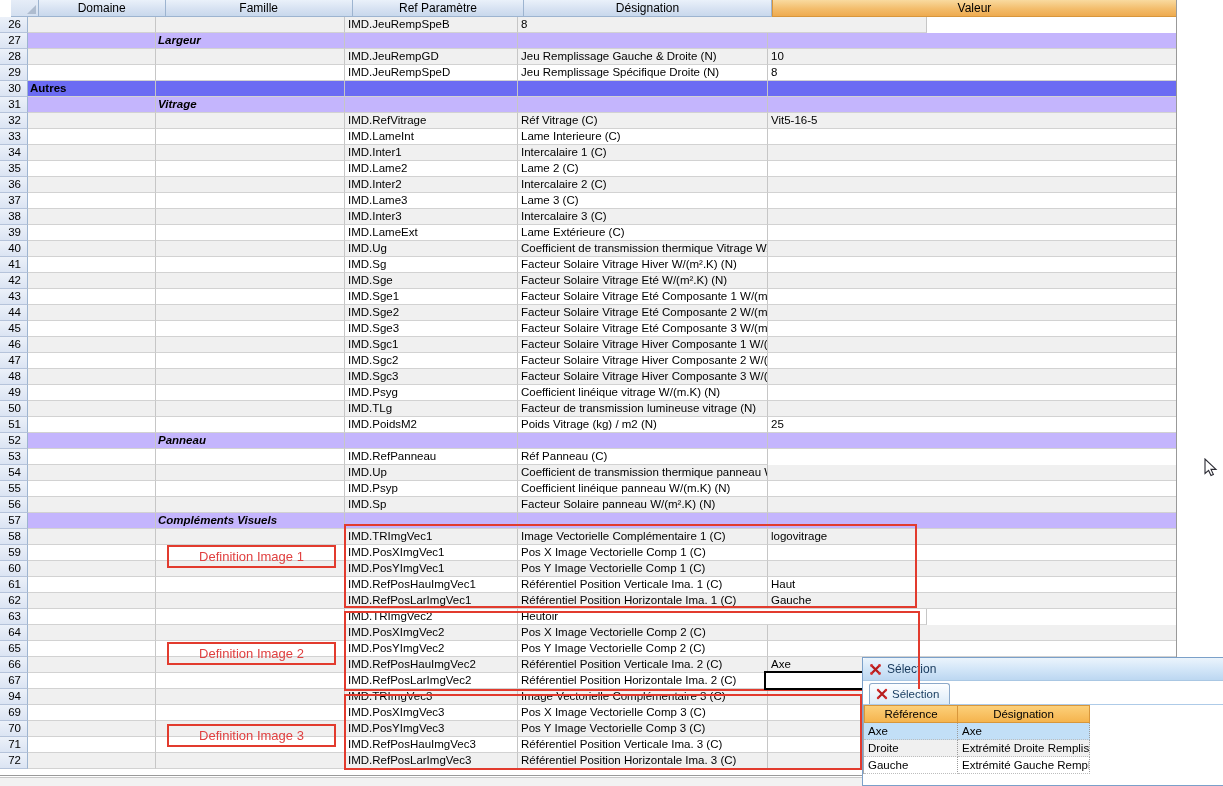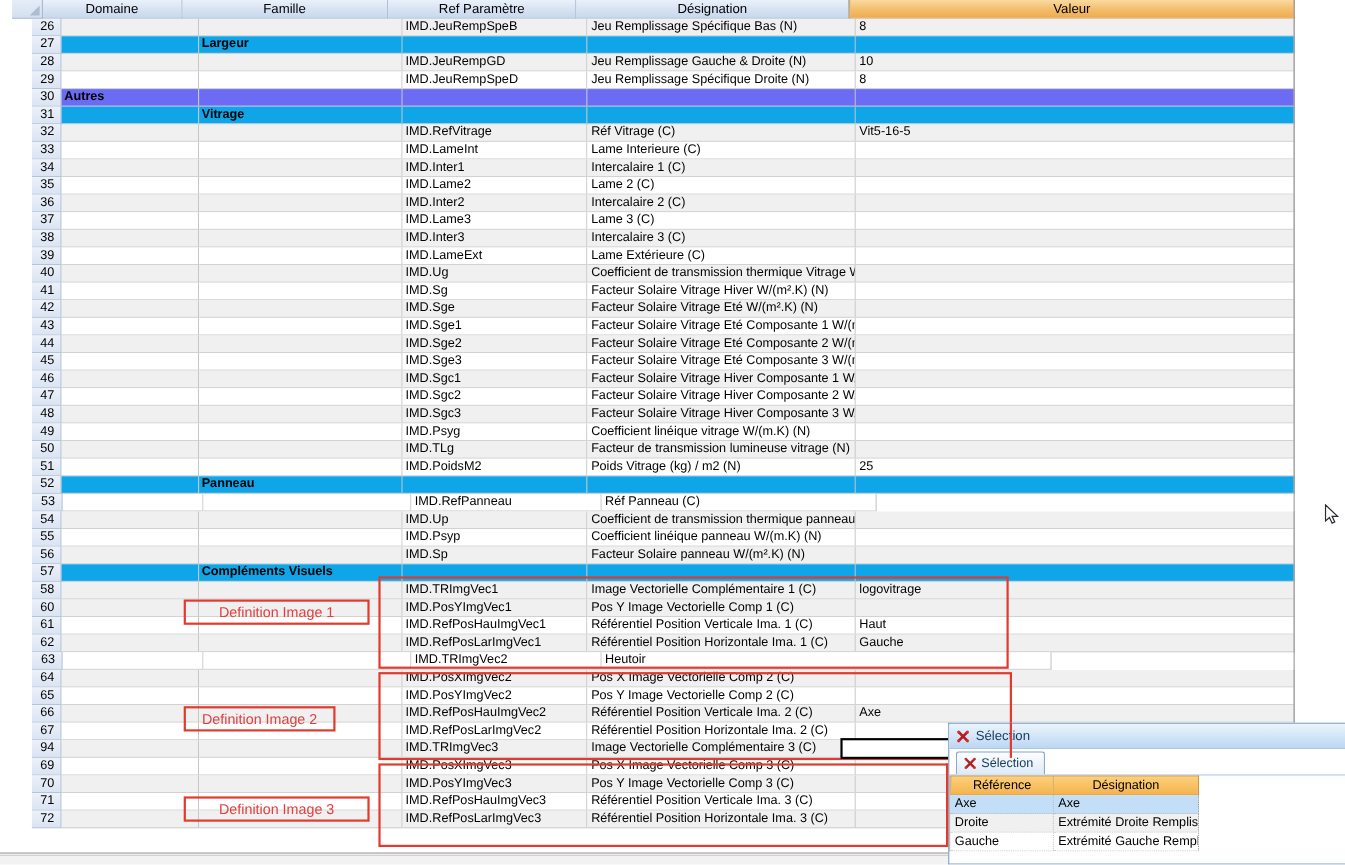--- a/index.html
+++ b/index.html
@@ -19,36 +19,36 @@
   }
   .hdr .hcell.valeur{
     background:linear-gradient(to bottom,#f9da9f 0%,#f3bd6c 55%,#eeab50 100%);
     border-right:1px solid #d8963c;border-bottom:1px solid #d8963c;border-left:1px solid #d8963c;
   }
   .hdr .corner{position:relative;background:linear-gradient(to bottom,#e6edf8,#d3dff0);}
   .corner-tri{
     position:absolute;right:2px;bottom:2px;width:0;height:0;
     border-left:9px solid transparent;border-bottom:9px solid #aebccf;
   }
-  .row{display:flex;height:16px;padding-left:29px;}
+  .row{display:flex;height:16px;}
   .cell{
     box-sizing:border-box;height:16px;line-height:15px;font-size:11.5px;color:#000;
     overflow:hidden;white-space:nowrap;padding-left:3px;
     border-right:1px solid #c6c6c6;border-bottom:1px solid #d2d2d2;
   }
   .cell.rn{
     padding-left:0;padding-right:6px;text-align:right;font-size:11.5px;
     background:linear-gradient(to bottom,#ecf1f9,#dbe4f3);
     border-right:1px solid #9db4d0;border-bottom:1px solid #b5c3da;
   }
   .w-rn{width:28px;} .w-dom{width:128px;} .w-fam{width:189px;}
   .w-ref{width:173px;} .w-des{width:250px;} .w-val{width:409px;}
   .shade-gray .cell:not(.rn){background:#f0f0f0;}
   .shade-white .cell:not(.rn){background:#ffffff;}
-  .shade-cyan .cell:not(.rn){background:#0ea5e9;}
+  .shade-cyan .cell:not(.rn){background:#c4b5fd;font-style:italic;}
   .shade-purple .cell:not(.rn){background:#6b6bf3;}
   .row .bold{font-weight:bold;padding-left:2px;}
   .grid-right-edge{position:absolute;left:1176px;top:0;width:1px;height:770px;background:#999;z-index:1;}
   .grid-bottom-line{position:absolute;left:0;top:775px;width:1223px;height:1px;background:#9a9a9a;z-index:1;}
   .scroll-band{position:absolute;left:0;top:777px;width:1223px;height:9px;background:#f2f2f2;border-top:1px solid #c9c9c9;z-index:1;}
   
   .sel-cell{position:absolute;left:764px;top:671px;width:102px;height:19px;
     box-sizing:border-box;border:2px solid #000;background:#fff;z-index:15;}
   
   .redbox{position:absolute;box-sizing:border-box;border:2px solid #e23b2e;z-index:10;background:transparent;}
@@ -97,21 +97,20 @@
     <div class="hcell w-ref">Ref Paramètre</div>
     <div class="hcell w-des">Désignation</div>
     <div class="hcell valeur w-val">Valeur</div>
   </div>
   <div id="grid-body">
       <div class="row shade-gray">
         <div class="cell rn w-rn">26</div>
         <div class="cell w-dom"></div>
         <div class="cell w-fam"></div>
         <div class="cell w-ref">IMD.JeuRempSpeB</div>
-        <div class="cell w-des">Jeu Remplissage Spécifique Bas (N)</div>
         <div class="cell w-val">8</div>
       </div>
       <div class="row shade-cyan">
         <div class="cell rn w-rn">27</div>
         <div class="cell w-dom"></div>
         <div class="cell w-fam bold">Largeur</div>
         <div class="cell w-ref"></div>
         <div class="cell w-des"></div>
         <div class="cell w-val"></div>
       </div>
@@ -354,20 +353,28 @@
         <div class="cell w-des"></div>
         <div class="cell w-val"></div>
       </div>
       <div class="row shade-gray">
         <div class="cell rn w-rn">58</div>
         <div class="cell w-dom"></div>
         <div class="cell w-fam"></div>
         <div class="cell w-ref">IMD.TRImgVec1</div>
         <div class="cell w-des">Image Vectorielle Complémentaire 1 (C)</div>
         <div class="cell w-val">logovitrage</div>
+      </div>
+      <div class="row shade-white">
+        <div class="cell rn w-rn">59</div>
+        <div class="cell w-dom"></div>
+        <div class="cell w-fam"></div>
+        <div class="cell w-ref">IMD.PosXImgVec1</div>
+        <div class="cell w-des">Pos X Image Vectorielle Comp 1 (C)</div>
+        <div class="cell w-val"></div>
       </div>
       <div class="row shade-gray">
         <div class="cell rn w-rn">60</div>
         <div class="cell w-dom"></div>
         <div class="cell w-fam"></div>
         <div class="cell w-ref">IMD.PosYImgVec1</div>
         <div class="cell w-des">Pos Y Image Vectorielle Comp 1 (C)</div>
         <div class="cell w-val"></div>
       </div>
       <div class="row shade-white">
@@ -473,21 +480,21 @@
 
 <div class="sel-cell"></div>
 
 <div class="redbox" style="left:344px;top:524px;width:573px;height:84px;"></div>
 <div class="redbox" style="left:344px;top:611px;width:576px;height:80px;"></div>
 <div class="redbox" style="left:344px;top:694px;width:518px;height:76px;"></div>
 <div class="redbox-seg" style="left:918px;top:657px;width:2px;height:32px;"></div>
 <div class="redbox-seg" style="left:860px;top:694px;width:2px;height:76px;"></div>
 
 <div class="redlabel" style="left:167px;top:545px;width:169px;height:23px;">Definition Image 1</div>
-<div class="redlabel" style="left:167px;top:642px;width:138px;height:23px;">Definition Image 2</div>
+<div class="redlabel" style="left:167px;top:642px;width:169px;height:23px;">Definition Image 2</div>
 <div class="redlabel" style="left:167px;top:724px;width:169px;height:23px;">Definition Image 3</div>
 
 <div class="popup">
   <div class="popup-title">
     <svg width="13" height="13">
       <path d="M2.5 2.5 L10.5 10.5 M10.5 2.5 L2.5 10.5" stroke="#b71c1c" stroke-width="2.4" fill="none"></path>
       <circle cx="2.5" cy="2.5" r="1.4" fill="#d32f2f"></circle>
         <circle cx="10.5" cy="2.5" r="1.4" fill="#d32f2f"></circle>
       <circle cx="2.5" cy="10.5" r="1.4" fill="#d32f2f"></circle>
         <circle cx="10.5" cy="10.5" r="1.4" fill="#d32f2f"></circle>

